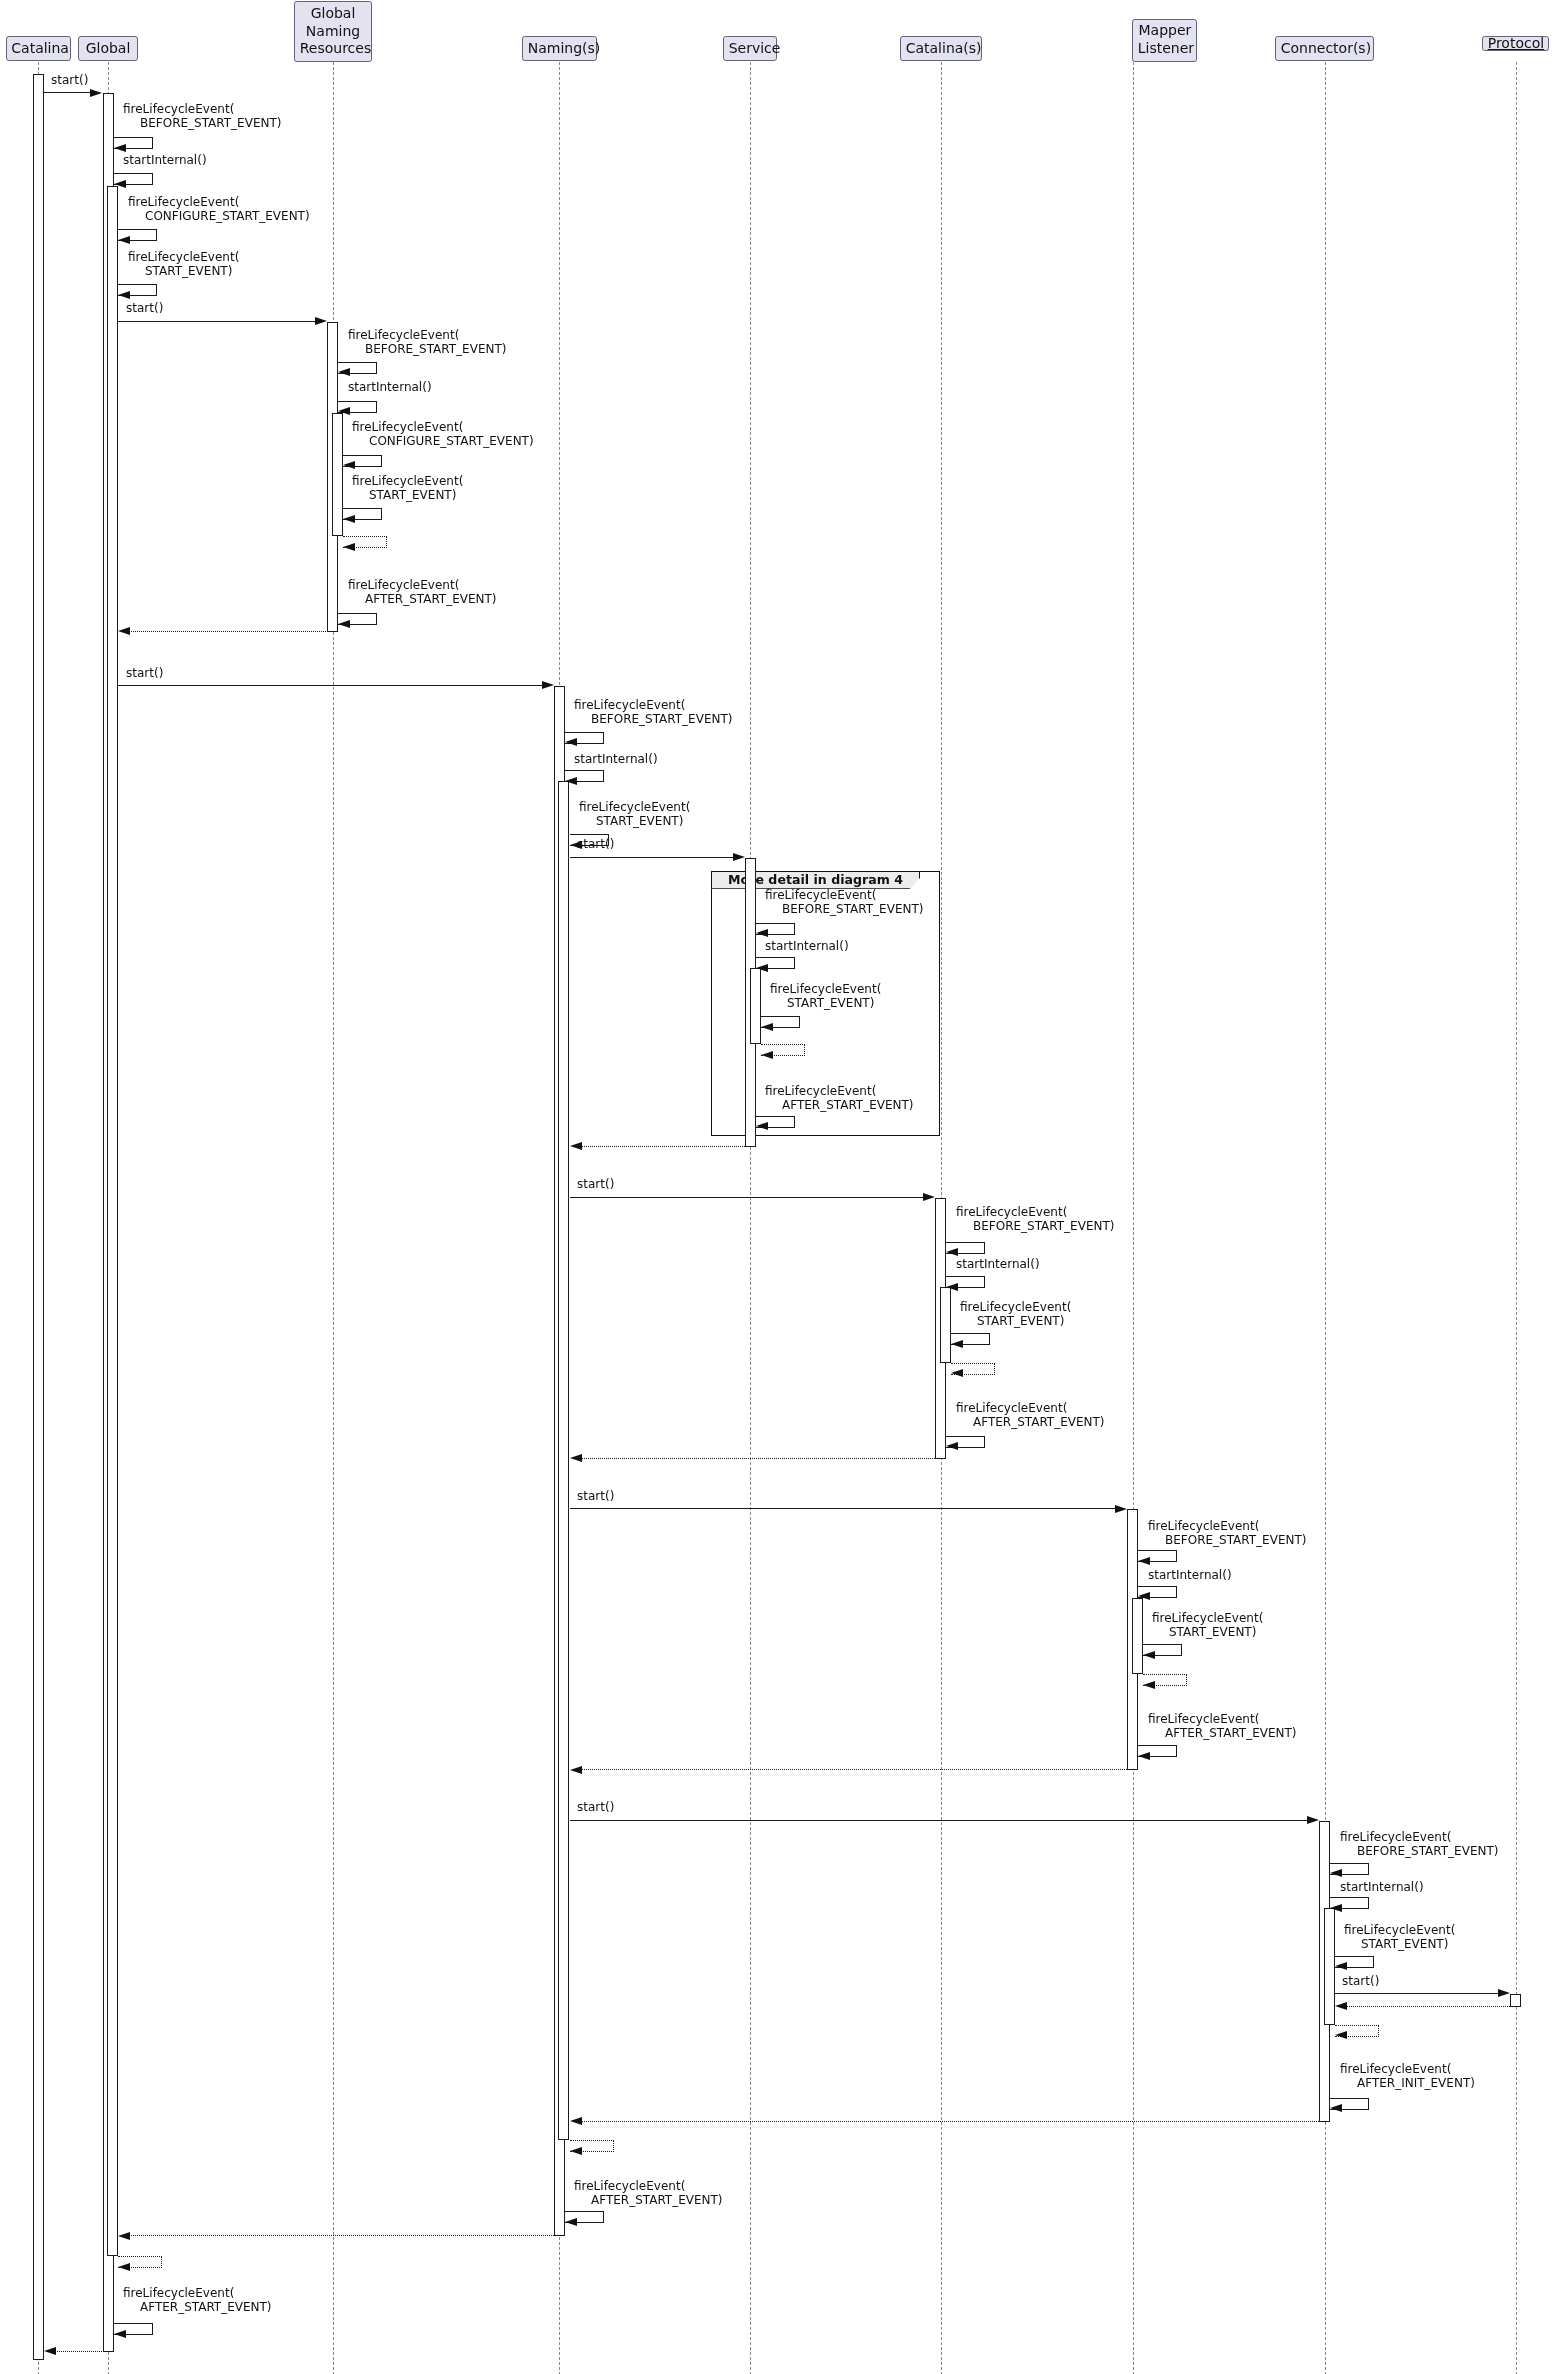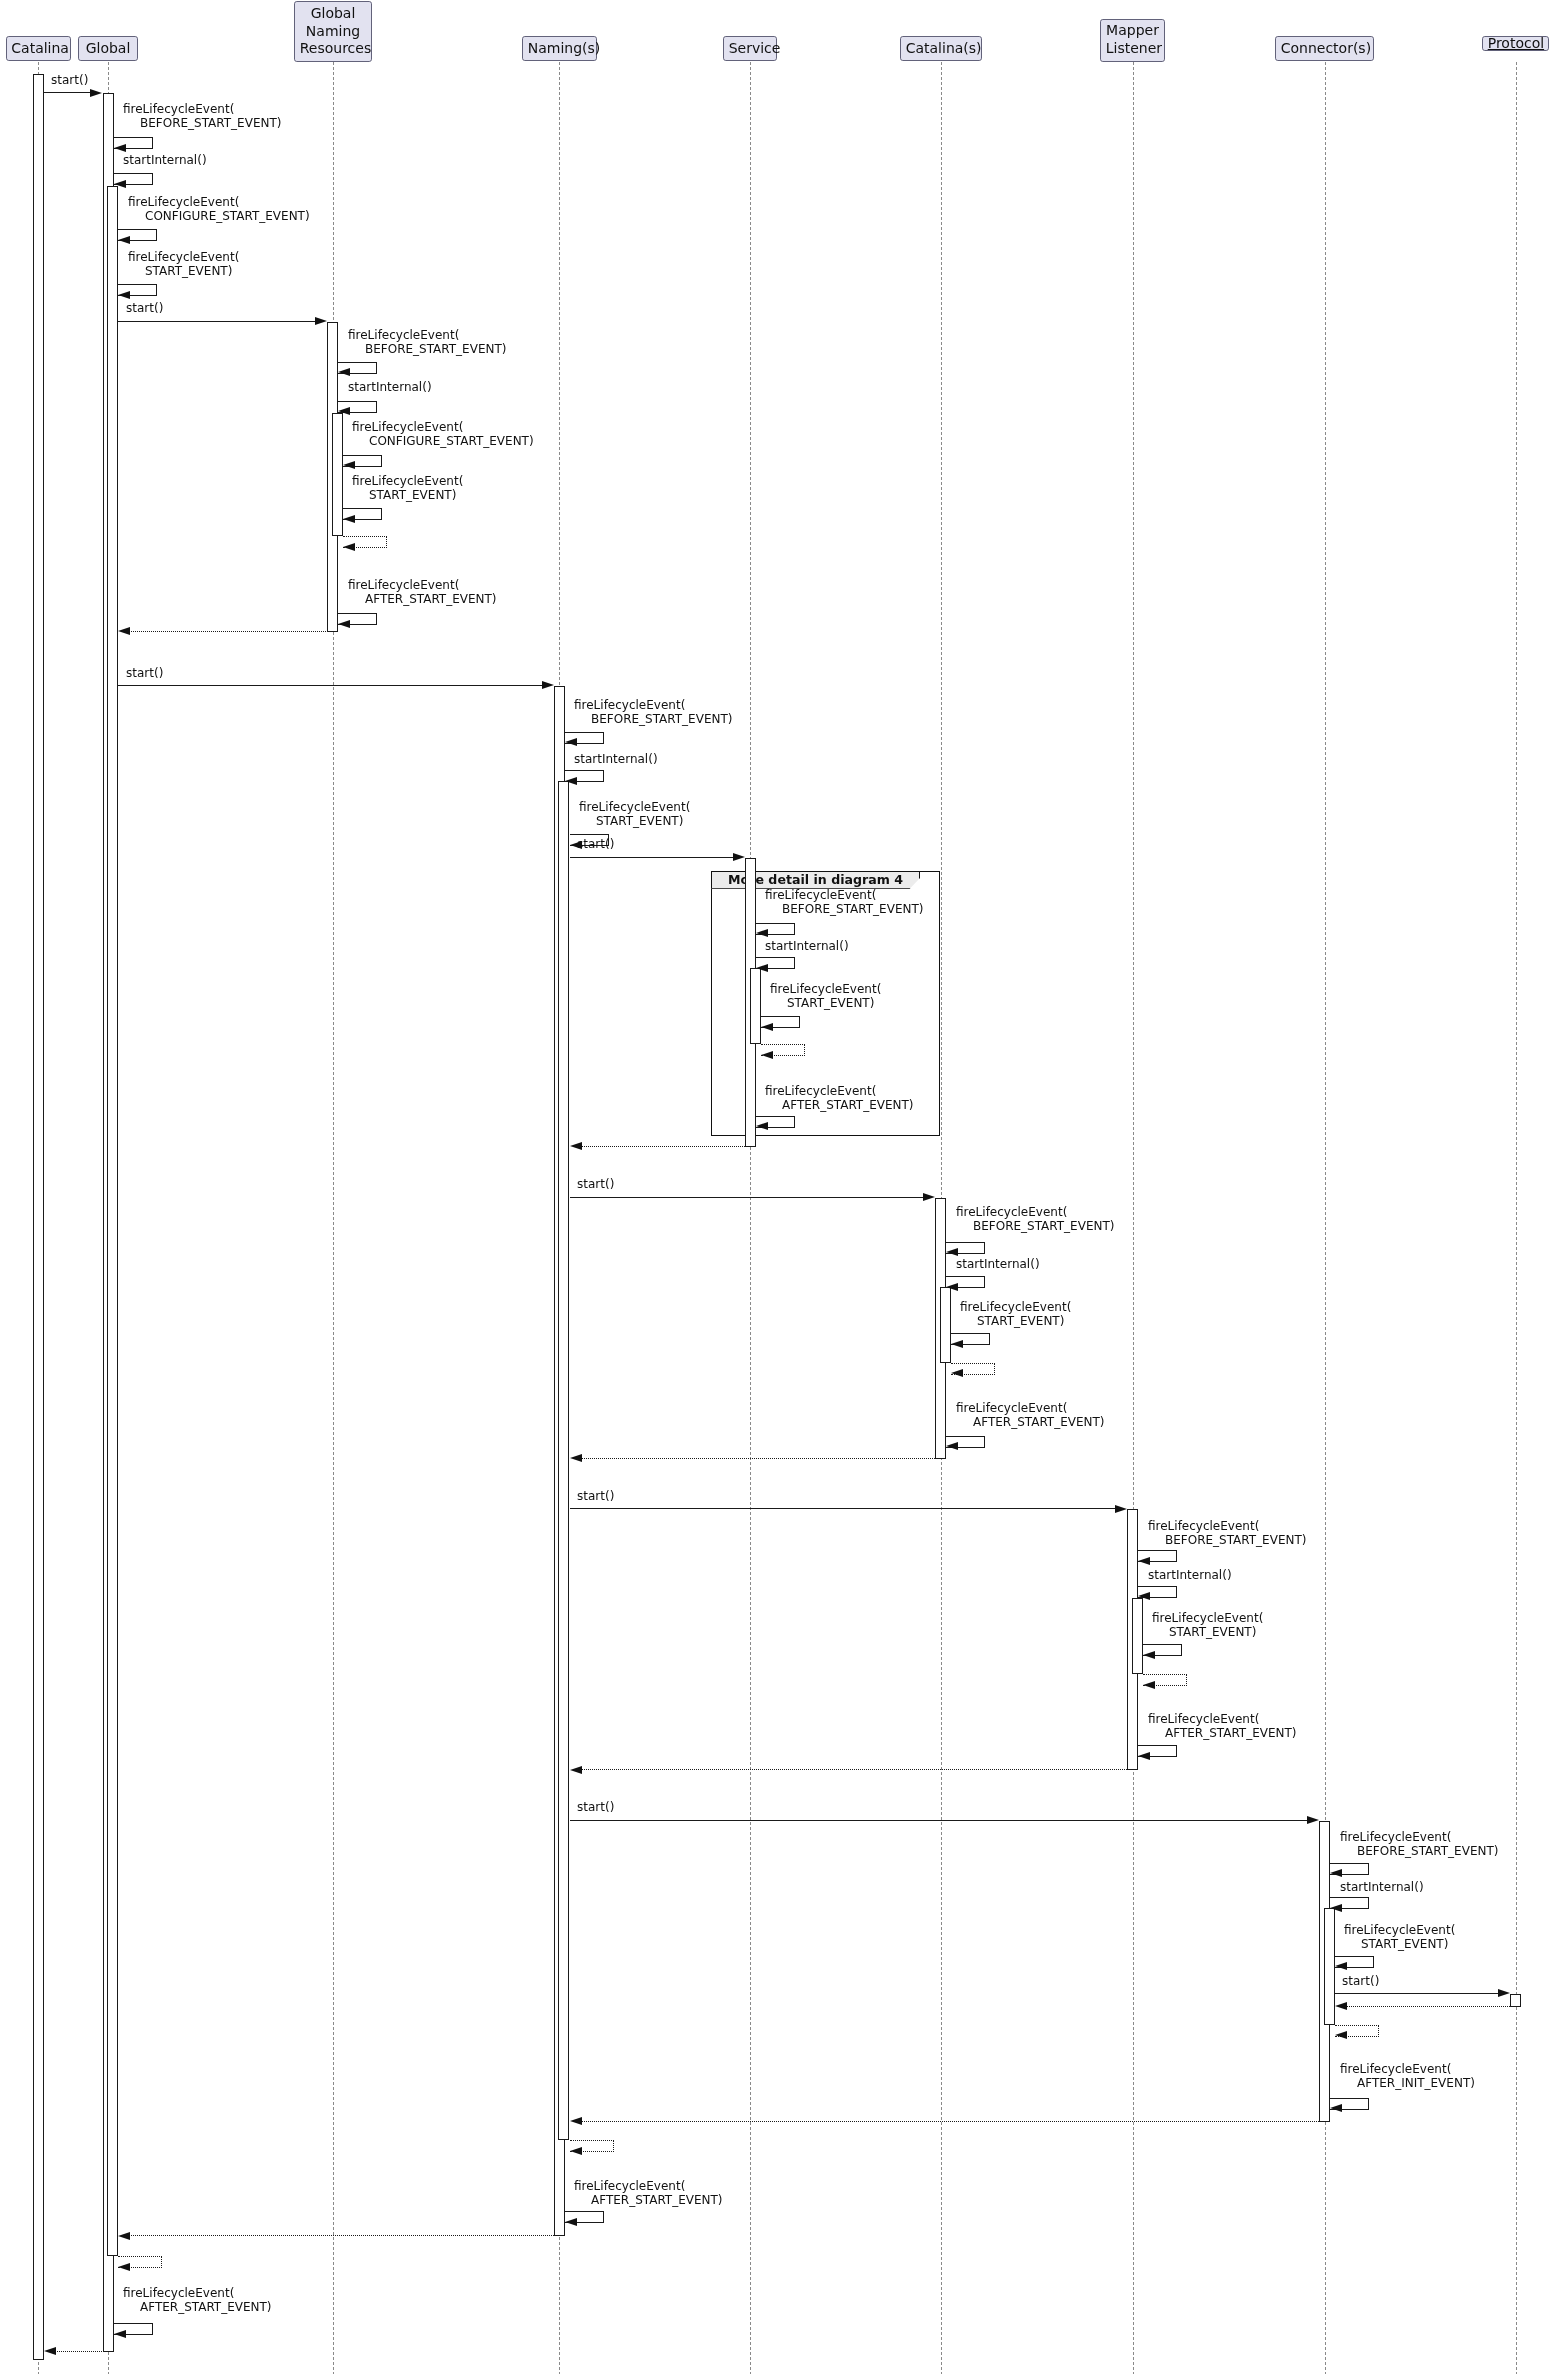--- a/index.html
+++ b/index.html
@@ -61,21 +61,21 @@
     </div>
     <div class="lifeline" style="left: 750px; top: 62px; height: 2313px;"></div>
     <div class="pbox" style="left: 723px; top: 36px; width: 54px; height: 25px;">
       <span class="pline">Service</span>
     </div>
     <div class="lifeline" style="left: 941px; top: 62px; height: 2313px;"></div>
     <div class="pbox" style="left: 900px; top: 36px; width: 82px; height: 25px;">
       <span class="pline">Catalina(s)</span>
     </div>
     <div class="lifeline" style="left: 1133px; top: 62px; height: 2313px;"></div>
-    <div class="pbox" style="left: 1100px; top: 18.6px; width: 65px; height: 43px;">
+    <div class="pbox" style="left: 1132px; top: 18.6px; width: 65px; height: 43px; text-align: right;">
       <span class="pline">Mapper</span>
       <span class="pline">Listener</span>
     </div>
     <div class="lifeline" style="left: 1325px; top: 62px; height: 2313px;"></div>
     <div class="pbox" style="left: 1275px; top: 36px; width: 99px; height: 25px;">
       <span class="pline">Connector(s)</span>
     </div>
     <div class="lifeline" style="left: 1516px; top: 62px; height: 2313px;"></div>
     <div class="pbox" style="left: 1482px; top: 36px; width: 67px; height: 15px; text-decoration: underline;">
       <span class="pline">Protocol</span>

